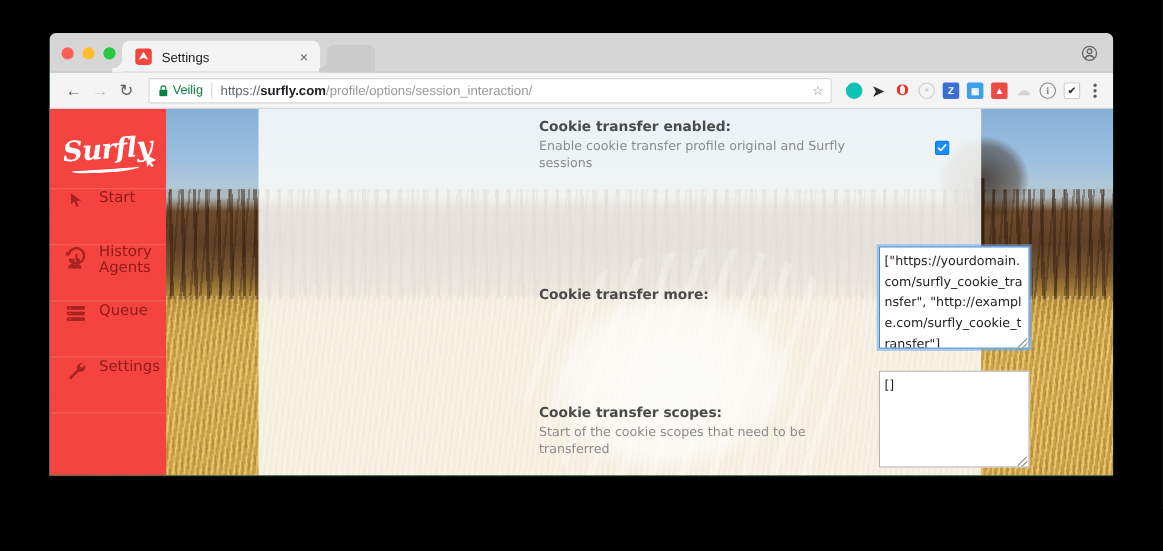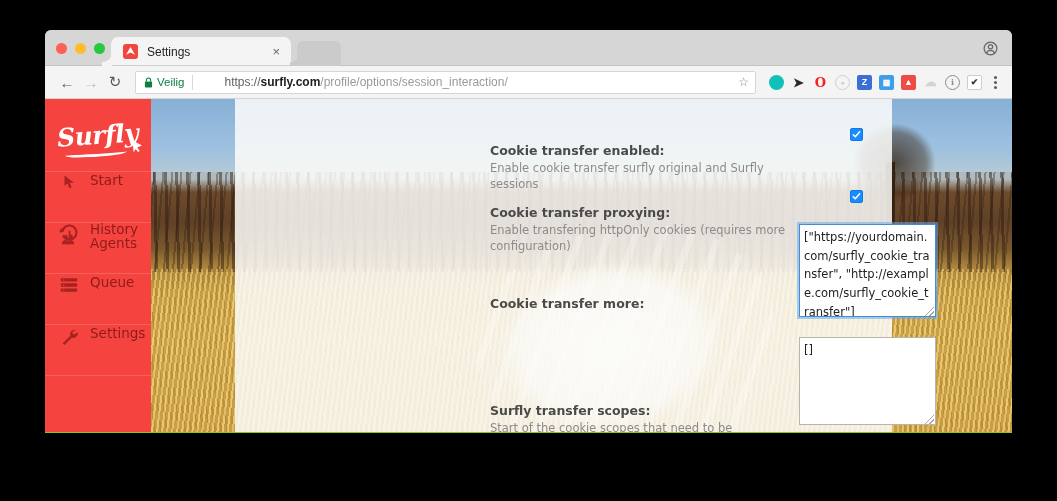--- a/index.html
+++ b/index.html
@@ -18,21 +18,21 @@
     background: #000;
   }
 
   
   .window {
     position: absolute;
     left: 45px; top: 30px;
     width: 967px; height: 403px;
     border-radius: 6px 6px 0 0;
     overflow: hidden;
-    background: #84cc16;
+    background: #14532d;
     box-shadow: 0 2px 10px rgba(0,0,0,0.45);
   }
 
   
   .titlebar {
     position: relative;
     height: 36px;
     background: #d6d6d6;
     border-bottom: 1px solid #c3c3c3;
   }
@@ -159,21 +159,20 @@
     width: 1px; height: 15px;
     background: #d8d8d8;
     margin-right: 8px;
   }
   .url {
     font-size: 12px;
     white-space: nowrap;
     color: #9a9a9a;
     flex: 1 1 auto;
     overflow: hidden;
-    margin-left: 24px;
   }
   .url .scheme { color: #5f6368; }
   .url .host { color: #202124; font-weight: bold; }
   .url .path { color: #9a9a9a; }
   .star { color: #8a8a8a; font-size: 12px; margin-left: 4px; }
 
   .ext-tray { display: flex; align-items: center; gap: 7px; margin-left: 7px; flex: 0 0 auto; }
   .ext {
     width: 15px; height: 15px;
     border-radius: 2px;
@@ -382,21 +381,20 @@
   .field-text {
     width: 302px;
     margin-left: 255px;
   }
   .field-label {
     font-size: 12.5px;
     font-weight: bold;
     color: #4a4a4a;
     font-family: "DejaVu Sans", sans-serif;
     margin-bottom: 2px;
-    margin-top: 36px;
   }
   .field-help {
     font-size: 11.5px;
     color: #8b8b8b;
     font-family: "DejaVu Sans", sans-serif;
     line-height: 1.42;
   }
 
   .check {
     width: 13px; height: 13px;
@@ -581,58 +579,45 @@
 
 
         </div>
       </div>
 
       <div class="content">
 
         <div class="form-row" style="top:8px">
           <div class="field-text">
             <div class="field-label">Cookie transfer enabled:</div>
-            <div class="field-help">Enable cookie transfer surfly original and Surfly sessions</div>
+            <div class="field-help">Enable cookie transfer profile original and Surfly sessions</div>
           </div>
           <div style="margin-left:58px;margin-top:21px">
             <span class="check">
               <svg width="9" height="9" viewBox="0 0 12 12">
                   <path d="M1.6 6.3 L4.4 9 L10.2 2.4" stroke="#fff" stroke-width="2" fill="none" stroke-linecap="round" stroke-linejoin="round"></path>
                 </svg>
             </span>
           </div>
         </div>
 
-        <div class="form-row" style="top:70px">
-          <div class="field-text">
-            <div class="field-label">Cookie transfer proxying:</div>
-            <div class="field-help">Enable transfering httpOnly cookies (requires more configuration)</div>
-          </div>
-          <div style="margin-left:58px;margin-top:21px">
-            <span class="check">
-              <svg width="9" height="9" viewBox="0 0 12 12">
-                  <path d="M1.6 6.3 L4.4 9 L10.2 2.4" stroke="#fff" stroke-width="2" fill="none" stroke-linecap="round" stroke-linejoin="round"></path>
-                </svg>
-            </span>
-          </div>
-        </div>
 
         <div class="form-row" style="top:125px">
           <div class="field-text" style="margin-top:36px">
             <div class="field-label">Cookie transfer more:</div>
           </div>
           <div class="ta-wrap" style="margin-left:7px;margin-top:0">
             <div class="ta focused" style="height:93px">["https://yourdomain.com/surfly_cookie_transfer", "http://example.com/surfly_cookie_transfer"]</div>
             <span class="ta-grip"></span>
           </div>
         </div>
 
         <div class="form-row" style="top:238px">
           <div class="field-text" style="margin-top:30px">
-            <div class="field-label">Surfly transfer scopes:</div>
+            <div class="field-label">Cookie transfer scopes:</div>
             <div class="field-help">Start of the cookie scopes that need to be transferred</div>
           </div>
           <div class="ta-wrap" style="margin-left:7px;margin-top:0">
             <div class="ta" style="height:88px">[]</div>
             <span class="ta-grip"></span>
           </div>
         </div>
 
       </div>
     </div>

